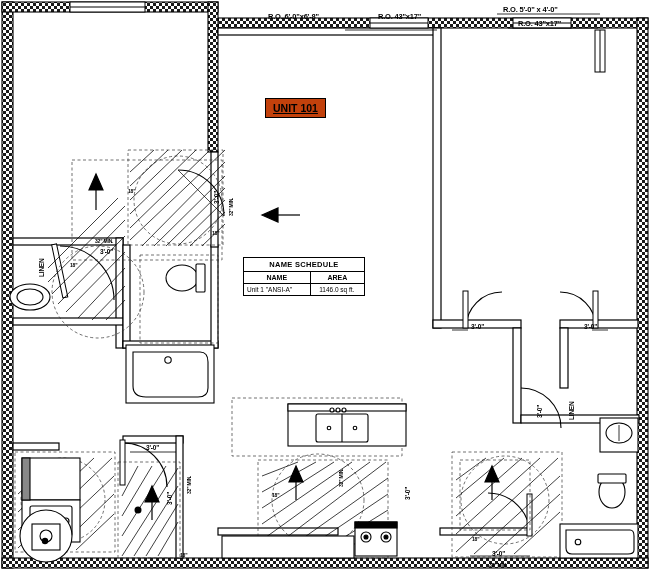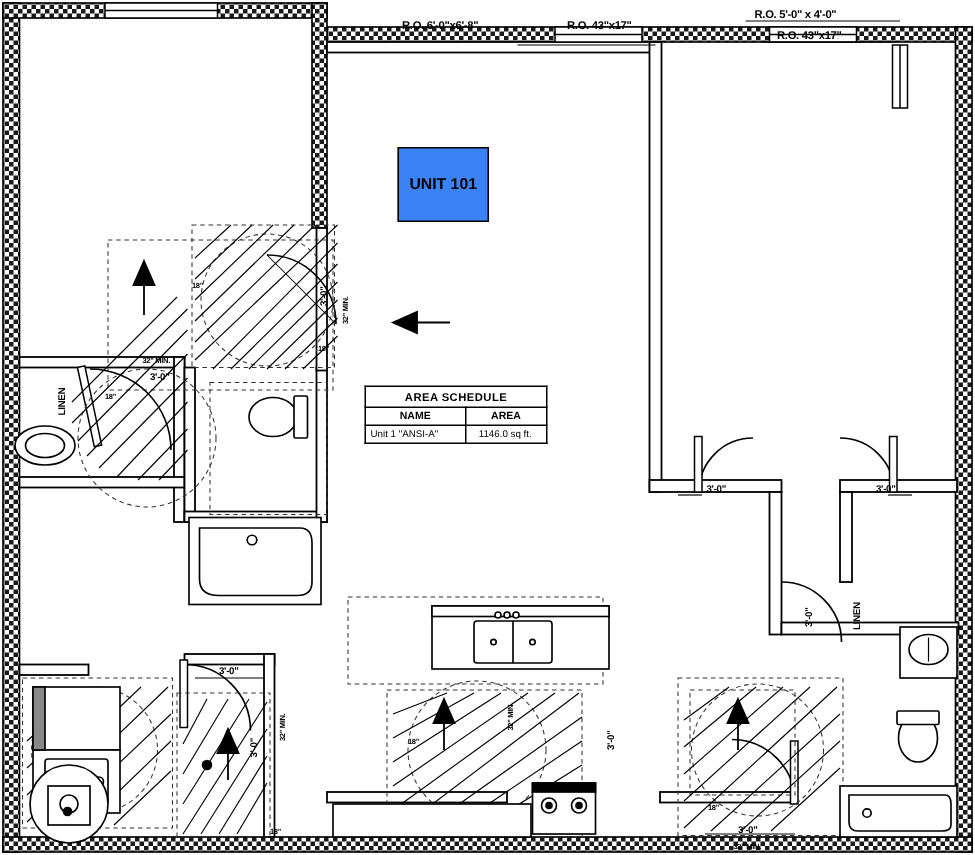--- a/index.html
+++ b/index.html
@@ -7,22 +7,22 @@
   #plan{position:relative;width:650px;height:570px;overflow:hidden;background:#fff;}
   .abs{position:absolute;}
   svg{display:block;}
   .lbl{position:absolute;font-family:"Liberation Sans",sans-serif;color:#000;white-space:nowrap;
        font-weight:bold;letter-spacing:-0.2px;}
   .ro{font-size:7.5px;}
   .dim{font-size:6.5px;}
   .tiny{font-size:5px;}
   .rot90{transform:rotate(-90deg);transform-origin:left top;}
   
-  #unit-box{position:absolute;border:1.2px solid #000;background:#3b82f6;
-            padding:18px 7px;font-size:10.5px;font-weight:bold;}
+  #unit-box{position:absolute;border:1.2px solid #000;background:#c2410c;
+            padding:3px 7px;font-size:10.5px;font-weight:bold;text-decoration:underline;}
   
   #area-schedule{position:absolute;border:1.2px solid #000;background:#fff;
                  border-collapse:collapse;font-size:7px;}
   #area-schedule td,#area-schedule th{border:0.9px solid #000;padding:2px 4px;
         text-align:center;font-weight:bold;font-size:7px;color:#000;}
   #area-schedule .name-cell{font-weight:normal;font-size:6.5px;text-align:left;padding-left:3px;}
   #area-schedule .title-cell{font-size:7.5px;letter-spacing:0.3px;}
 </style>
 </head>
 <body>
@@ -321,21 +321,21 @@
       </g>
 
     </g>
   </svg>
 
   <div id="unit-box" style="left:265px;top:98px">UNIT 101</div>
 
   <table id="area-schedule" style="left:243px;top:257px;width:122px">
     <tbody>
         <tr>
-          <th class="title-cell" colspan="2">AREA SCHEDULE</th>
+          <th class="title-cell" colspan="2">NAME SCHEDULE</th>
         </tr>
     <tr>
       <th>NAME</th>
       <th>AREA</th>
     </tr>
     <tr>
       <td class="name-cell">Unit 1 "ANSI-A"</td>
       <td class="name-cell" style="text-align:center">1146.0 sq ft.</td>
     </tr>
   </tbody>

